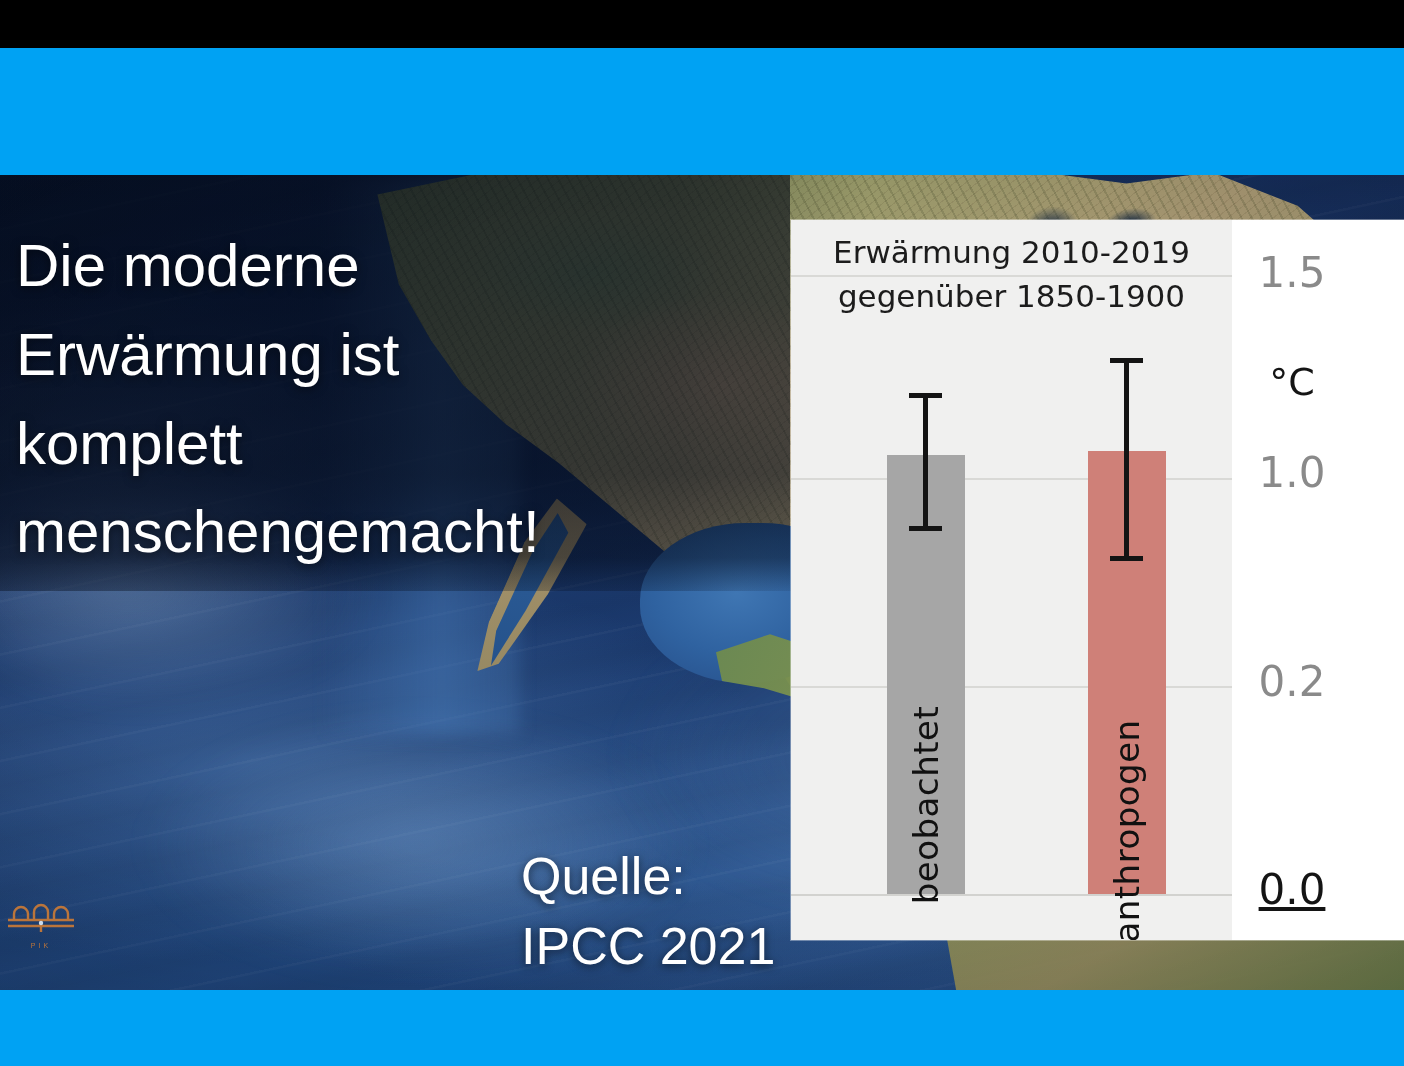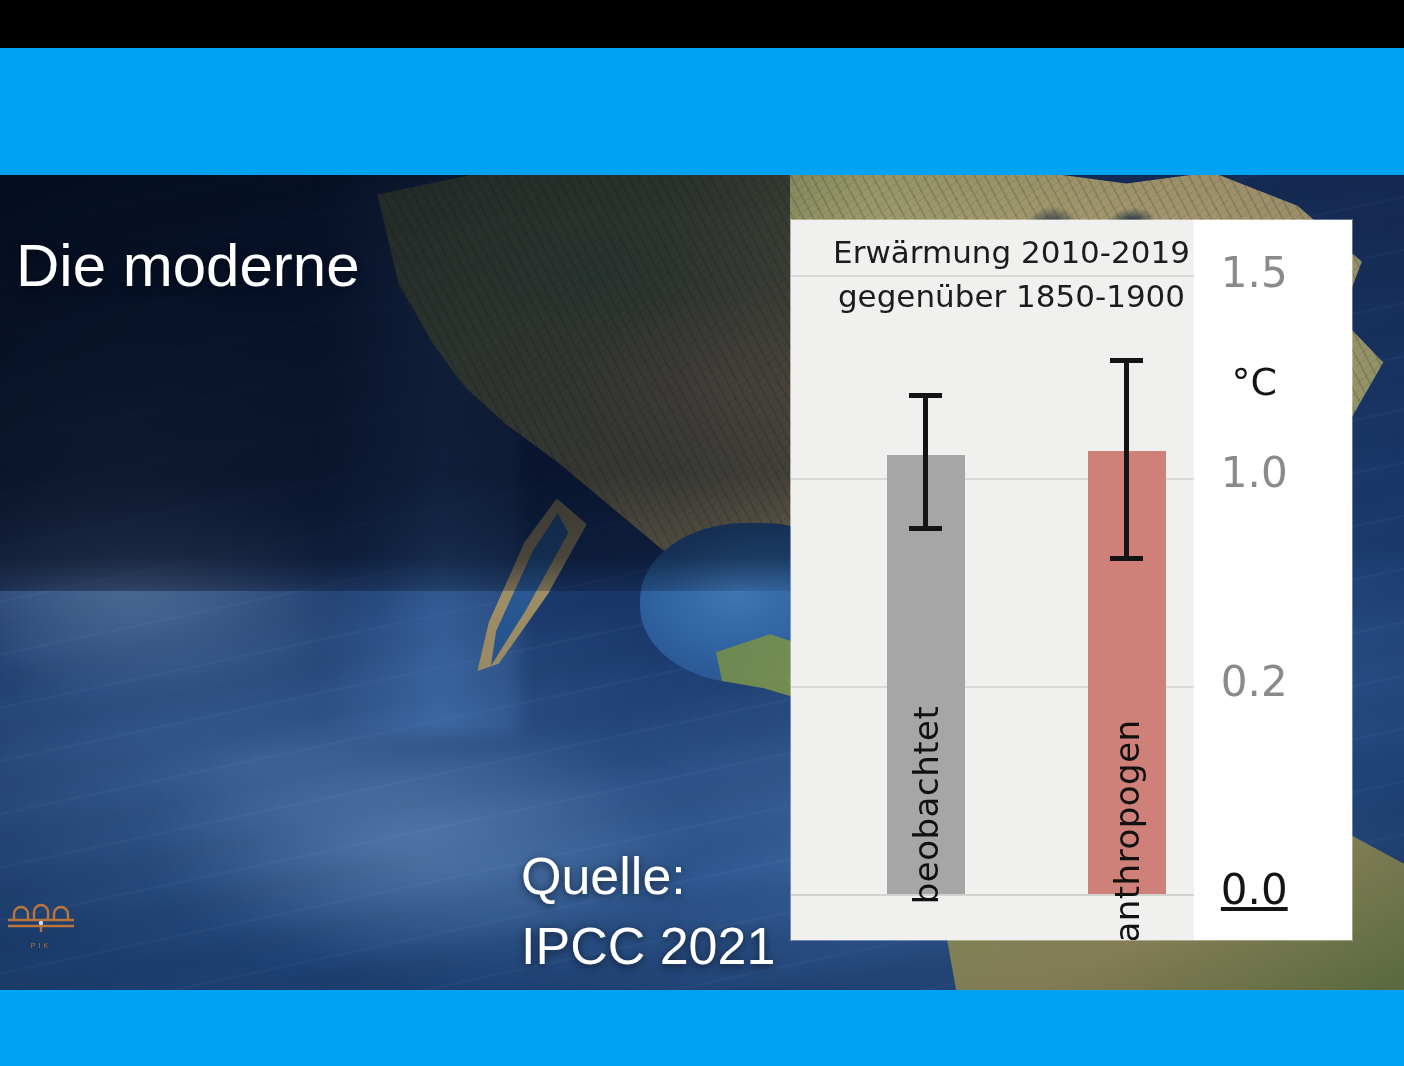--- a/index.html
+++ b/index.html
@@ -244,21 +244,21 @@
     color: #c97a37;
     text-align: center;
     margin-top: 2px;
   }
 
   
   .chart {
     position: absolute;
     left: 791px;
     top: 172px;
-    width: 561px;
+    width: 614px;
     height: 720px;
     z-index: 30;
     background: #ffffff;
     box-shadow: 0 0 0 1px rgba(255,255,255,0.35);
     display: flex;
   }
   .plot {
     position: relative;
     width: 441px;
     height: 720px;
@@ -366,20 +366,23 @@
     <div class="dark-overlay-wide"></div>
     <div class="dark-overlay"></div>
     <div class="vignette"></div>
   </div>
 
   <div class="band band-top"></div>
   <div class="band band-bottom"></div>
 
   <div class="headline">
     <span class="ln">Die moderne</span>
+    <span class="ln">Erwärmung ist</span>
+    <span class="ln">komplett</span>
+    <span class="ln">menschengemacht!</span>
   </div>
 
   <div class="source">
     <span class="ln">Quelle:</span>
     <span class="ln">IPCC 2021</span>
   </div>
 
   <div class="logo">
     <svg viewBox="0 0 74 40" width="74" height="40">
       <g fill="none" stroke="#c97a37" stroke-width="2.4">

